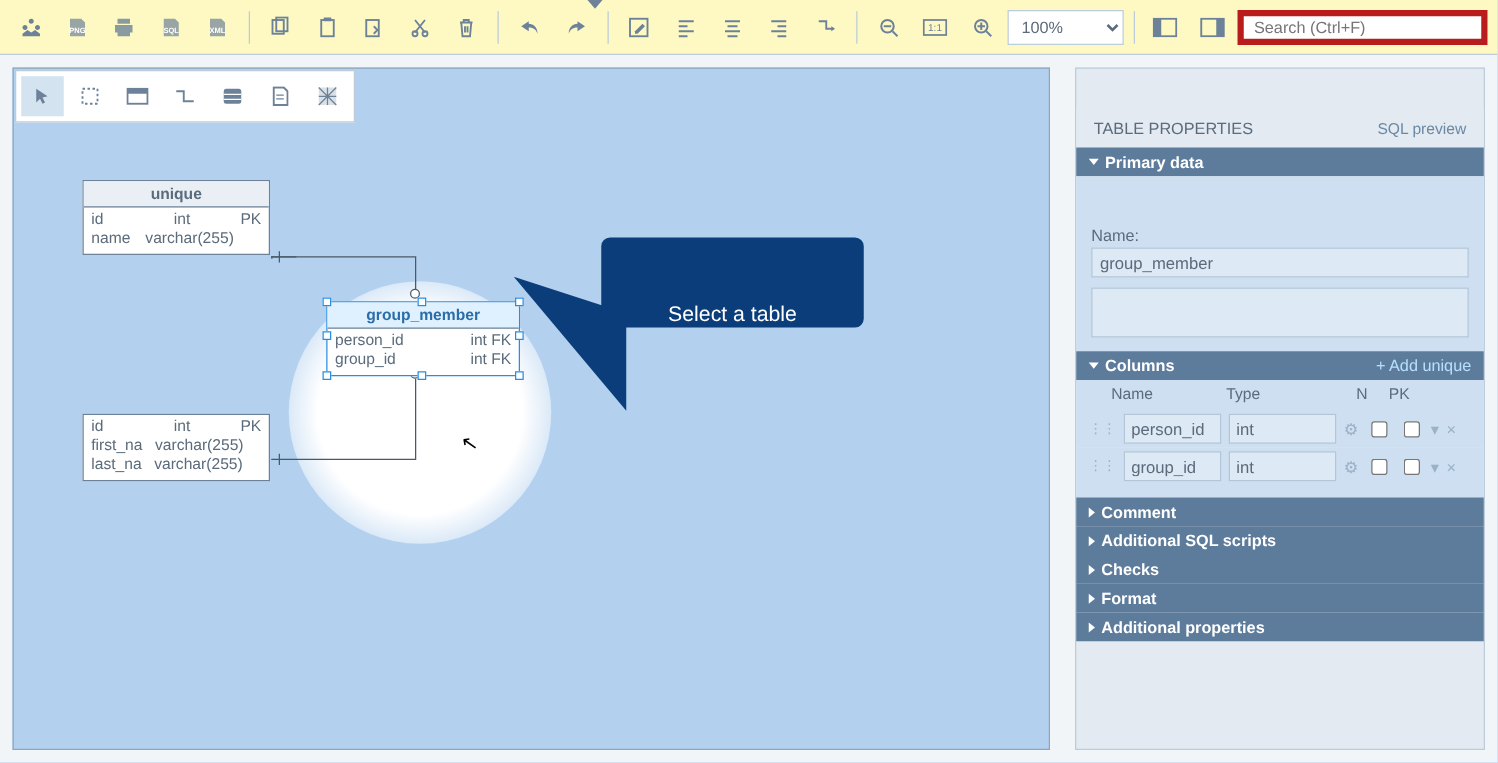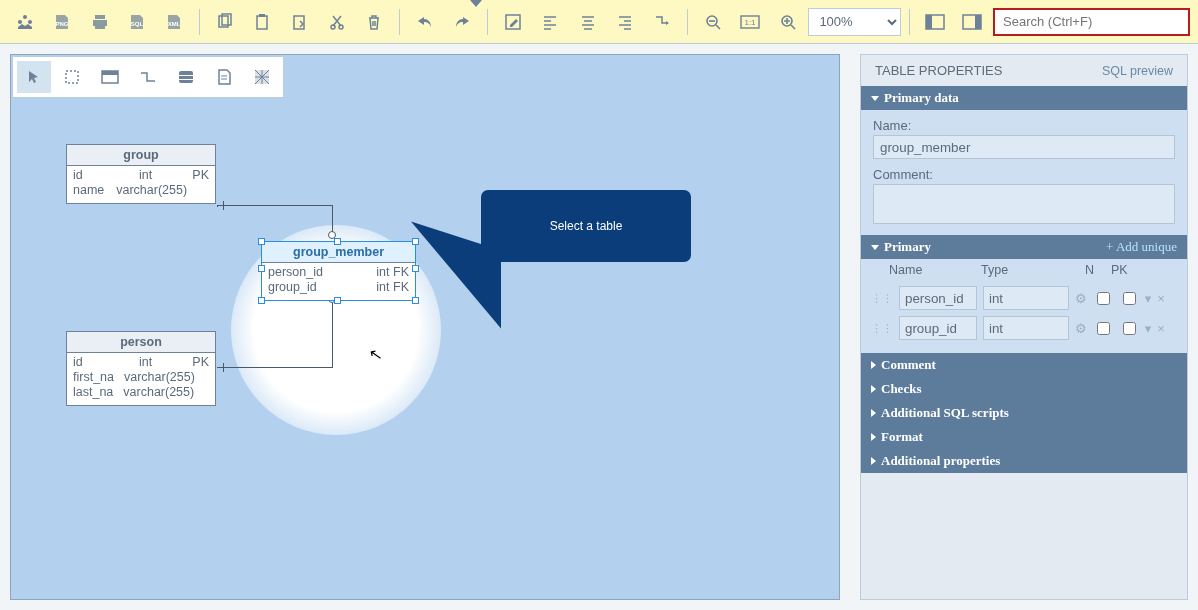--- a/index.html
+++ b/index.html
@@ -21,21 +21,21 @@
     cursor:pointer;
   }
   .toolbar-sep{ width:1px; height:26px; background:#bcccdb; margin:0 4px;}
   .zoom-select{
     height:28px; width:94px; background:#fff;
     border:1px solid #bcccdb; font-size:13px; padding:0 6px;
     color:#5b6b7b;
   }
   .search-input{
     margin-left:auto; height:28px; width:200px;
-    background:#fff;border:2px solid #b91c1c;
+    background:#fff;border:5px solid #b91c1c;
     padding:0 8px; color:#9aa9b7; font-size:13px;
   }
   .top-marker{
     position:absolute; top:0; left:470px;
     width:0;height:0;
     border-left:6px solid transparent;
     border-right:6px solid transparent;
     border-top:7px solid #6d8298;
     z-index:20;
   }
@@ -110,22 +110,22 @@
     border-radius:50%; background:#fff;
     z-index:3;
   }
 
   
   .callout{
     position:absolute;
     left:470px; top:135px;
     width:210px; height:72px;
     background:#0a3d7a;
-    color:#fff; font-size:12px;
-    display:flex;align-items:center;justify-content:center;
+    color:#fff; font-size:17px;
+    display:flex;align-items:flex-end;justify-content:center;
     border-radius:7px;
     z-index:30;
   }
   .callout .tail{
     position:absolute;
     left:-70px; top:46px;
     width:0;height:0;
     border-top:0 solid transparent;
     border-bottom:78px solid transparent;
     border-right:90px solid #0a3d7a;
@@ -145,46 +145,47 @@
     width:328px;
     background:#e3eaf1;
     border:1px solid #bcccdb;
     display:flex; flex-direction:column;
     font-size:13px;
   }
   .panel-header{
     display:flex;align-items:center;justify-content:space-between;
     padding:8px 14px; color:#5b6b7b;
     background:#e3eaf1;
+    margin-top:32px;
   }
   .sql-preview{font-size:12.5px;color:#6b89a5;cursor:pointer;}
   .section-header{
     background:#5d7c9c; color:#fff;
     padding:4px 10px;
     font-weight:bold; font-size:13px;
-    display:flex; align-items:center; gap:5px;font-family:Liberation Serif, serif;
+    display:flex; align-items:center; gap:5px;
   }
   .section-header .disclosure{
     width:0;height:0;
     border-top:5px solid #fff;
     border-left:4px solid transparent;
     border-right:4px solid transparent;
   }
   .section-header.collapsed .disclosure{
     border-top:4px solid transparent;
     border-bottom:4px solid transparent;
     border-left:5px solid #fff;
     border-right:none;
   }
   .section-header .add-link{margin-left:auto;font-weight:normal;color:#b7e0ff;cursor:pointer;}
   .section-body{
     background:#cddff0;
     padding:8px 12px;
   }
-  .field-label{color:#5b6b7b;display:block;margin-bottom:2px;}
+  .field-label{color:#5b6b7b;display:block;margin-bottom:2px;margin-top:32px;}
   .text-input{
     width:100%; height:24px;
     background:#dde9f4;
     border:1px solid #b3c5d6;
     padding:0 6px; color:#5b6b7b;
     margin-bottom:8px;
   }
   .textarea{
     width:100%; height:40px;
     background:#dde9f4;
@@ -405,37 +406,36 @@
         <path stroke="#6d8298" d="M1 1l14 14M1 15L15 1M1 8h14M8 1v14"></path>
       </svg>
     </div>
 </div>
 
 <div class="workspace">
 
   <div class="spotlight"></div>
 
   <div class="erd-table" style="left:55px; top:89px; width:150px;">
-    <div class="erd-header">group</div>
+    <div class="erd-header">unique</div>
     <div class="erd-rows">
       <div class="erd-row">
           <span class="erd-col-name">id</span>
           <span class="erd-col-type">int</span>
           <span class="erd-col-key">PK</span>
         </div>
       <div class="erd-row">
           <span class="erd-col-name">name</span>
           <span class="erd-col-type">varchar(255)</span>
           <span class="erd-col-key"></span>
         </div>
     </div>
   </div>
 
   <div class="erd-table" style="left:55px; top:276px; width:150px;">
-    <div class="erd-header">person</div>
     <div class="erd-rows">
       <div class="erd-row">
           <span class="erd-col-name">id</span>
           <span class="erd-col-type">int</span>
           <span class="erd-col-key">PK</span>
         </div>
       <div class="erd-row">
           <span class="erd-col-name">first_na</span>
           <span class="erd-col-type">varchar(255)</span>
           <span class="erd-col-key"></span>
@@ -497,27 +497,26 @@
     <span class="sql-preview">SQL preview</span>
   </div>
 
   <div class="section-header">
     <span class="disclosure"></span>
     <span>Primary data</span>
   </div>
   <div class="section-body">
     <label class="field-label">Name:</label>
     <input class="text-input" value="group_member" style="">
-    <label class="field-label">Comment:</label>
     <textarea class="textarea" style=""></textarea>
   </div>
 
   <div class="section-header">
     <span class="disclosure"></span>
-    <span>Primary</span>
+    <span>Columns</span>
     <span class="add-link">+ Add unique</span>
   </div>
   <div class="cols-head">
     <span style="width:12px;"></span>
     <span class="h-name">Name</span>
     <span class="h-type">Type</span>
     <span class="h-n">N</span>
     <span class="h-pk">PK</span>
   </div>
   <div class="col-row">
@@ -541,25 +540,25 @@
     <span class="ico">×</span>
   </div>
   <div style="height:10px;background:#cddff0;"></div>
 
   <div class="section-header collapsed">
       <span class="disclosure"></span>
       <span>Comment</span>
     </div>
   <div class="section-header collapsed">
       <span class="disclosure"></span>
-      <span>Checks</span>
+      <span>Additional SQL scripts</span>
     </div>
   <div class="section-header collapsed">
       <span class="disclosure"></span>
-      <span>Additional SQL scripts</span>
+      <span>Checks</span>
     </div>
   <div class="section-header collapsed">
       <span class="disclosure"></span>
       <span>Format</span>
     </div>
   <div class="section-header collapsed">
       <span class="disclosure"></span>
       <span>Additional properties</span>
     </div>
 </div>

